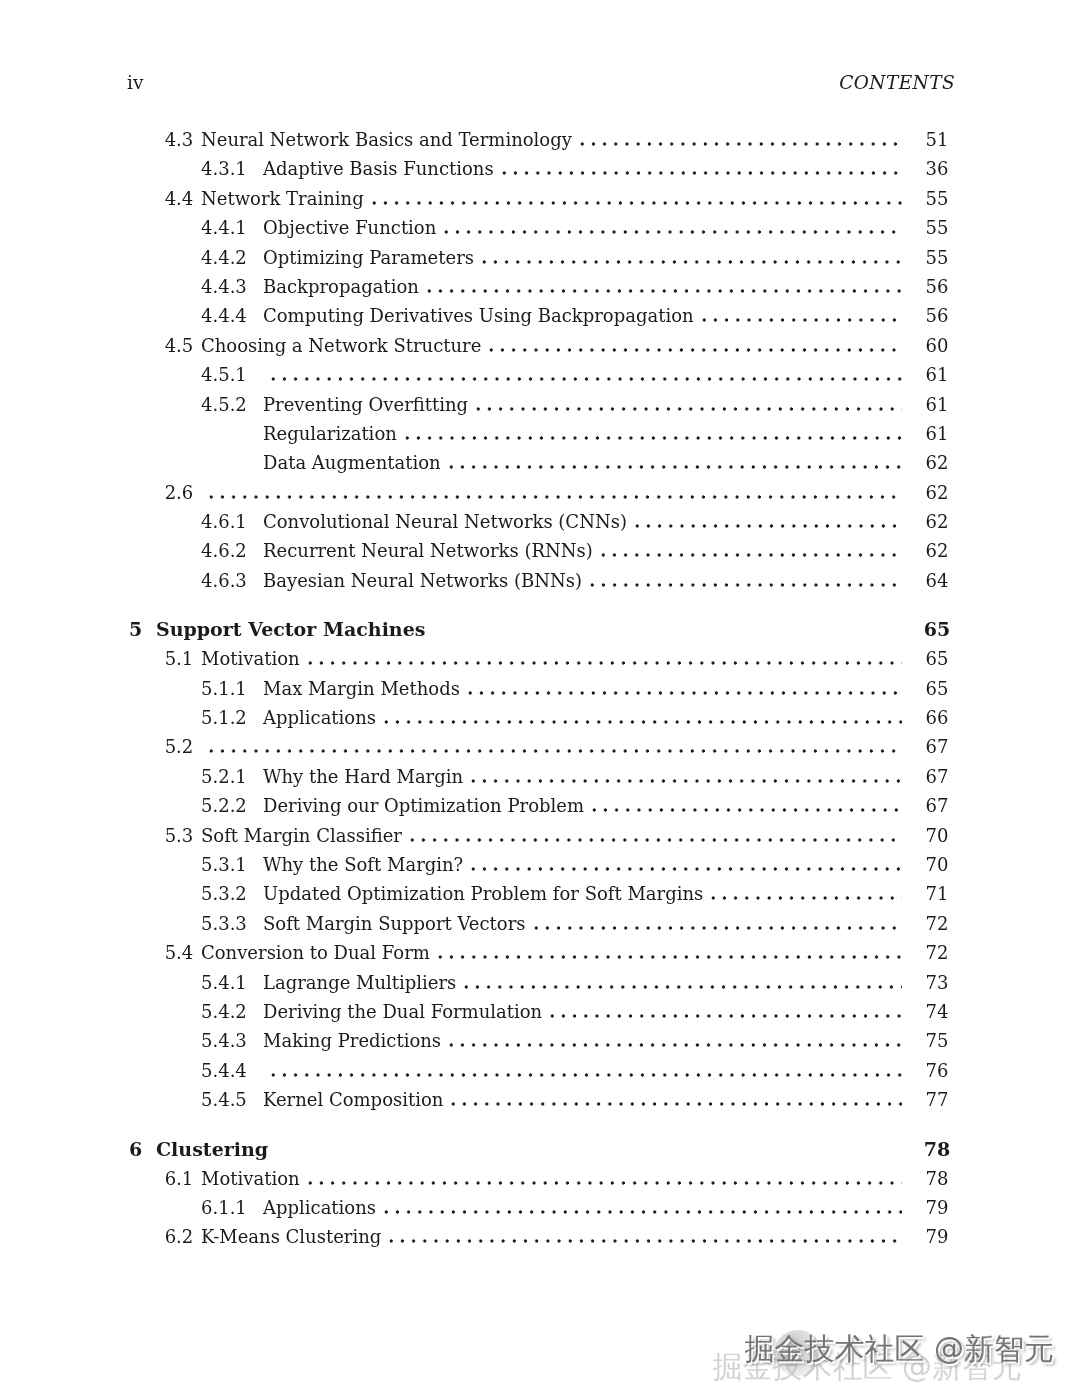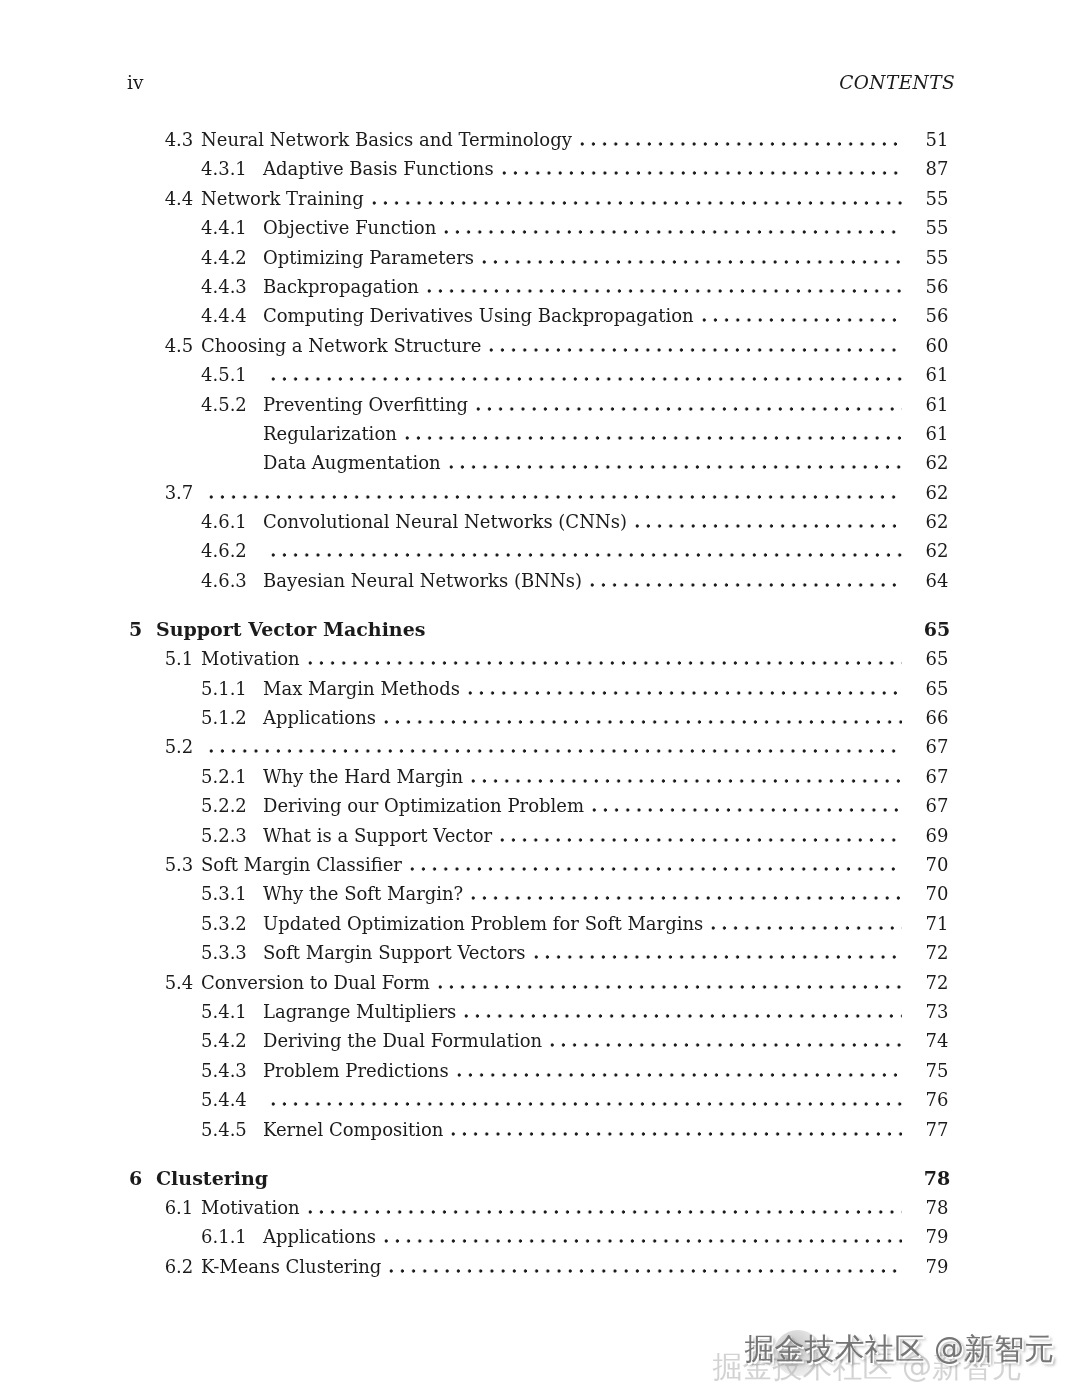--- a/index.html
+++ b/index.html
@@ -126,21 +126,21 @@
       <div class="row section">
         <span class="num">4.3</span>
         <span class="title">Neural Network Basics and Terminology</span>
         <span class="leader"></span>
         <span class="page-num">51</span>
       </div>
       <div class="row subsection">
         <span class="num">4.3.1</span>
         <span class="title">Adaptive Basis Functions</span>
         <span class="leader"></span>
-        <span class="page-num">87</span>
+        <span class="page-num">36</span>
       </div>
       <div class="row section">
         <span class="num">4.4</span>
         <span class="title">Network Training</span>
         <span class="leader"></span>
         <span class="page-num">55</span>
       </div>
       <div class="row subsection">
         <span class="num">4.4.1</span>
         <span class="title">Objective Function</span>
@@ -186,32 +186,33 @@
         <span class="title">Regularization</span>
         <span class="leader"></span>
         <span class="page-num">61</span>
       </div>
       <div class="row paragraph">
         <span class="title">Data Augmentation</span>
         <span class="leader"></span>
         <span class="page-num">62</span>
       </div>
       <div class="row section">
-        <span class="num">3.7</span>
+        <span class="num">2.6</span>
         <span class="leader"></span>
         <span class="page-num">62</span>
       </div>
       <div class="row subsection">
         <span class="num">4.6.1</span>
         <span class="title">Convolutional Neural Networks (CNNs)</span>
         <span class="leader"></span>
         <span class="page-num">62</span>
       </div>
       <div class="row subsection">
         <span class="num">4.6.2</span>
+        <span class="title">Recurrent Neural Networks (RNNs)</span>
         <span class="leader"></span>
         <span class="page-num">62</span>
       </div>
       <div class="row subsection">
         <span class="num">4.6.3</span>
         <span class="title">Bayesian Neural Networks (BNNs)</span>
         <span class="leader"></span>
         <span class="page-num">64</span>
       </div>
       <div class="row chapter">
@@ -248,26 +249,20 @@
         <span class="title">Why the Hard Margin</span>
         <span class="leader"></span>
         <span class="page-num">67</span>
       </div>
       <div class="row subsection">
         <span class="num">5.2.2</span>
         <span class="title">Deriving our Optimization Problem</span>
         <span class="leader"></span>
         <span class="page-num">67</span>
       </div>
-      <div class="row subsection">
-        <span class="num">5.2.3</span>
-        <span class="title">What is a Support Vector</span>
-        <span class="leader"></span>
-        <span class="page-num">69</span>
-      </div>
       <div class="row section">
         <span class="num">5.3</span>
         <span class="title">Soft Margin Classifier</span>
         <span class="leader"></span>
         <span class="page-num">70</span>
       </div>
       <div class="row subsection">
         <span class="num">5.3.1</span>
         <span class="title">Why the Soft Margin?</span>
         <span class="leader"></span>
@@ -298,21 +293,21 @@
         <span class="page-num">73</span>
       </div>
       <div class="row subsection">
         <span class="num">5.4.2</span>
         <span class="title">Deriving the Dual Formulation</span>
         <span class="leader"></span>
         <span class="page-num">74</span>
       </div>
       <div class="row subsection">
         <span class="num">5.4.3</span>
-        <span class="title">Problem Predictions</span>
+        <span class="title">Making Predictions</span>
         <span class="leader"></span>
         <span class="page-num">75</span>
       </div>
       <div class="row subsection">
         <span class="num">5.4.4</span>
         <span class="leader"></span>
         <span class="page-num">76</span>
       </div>
       <div class="row subsection">
         <span class="num">5.4.5</span>

